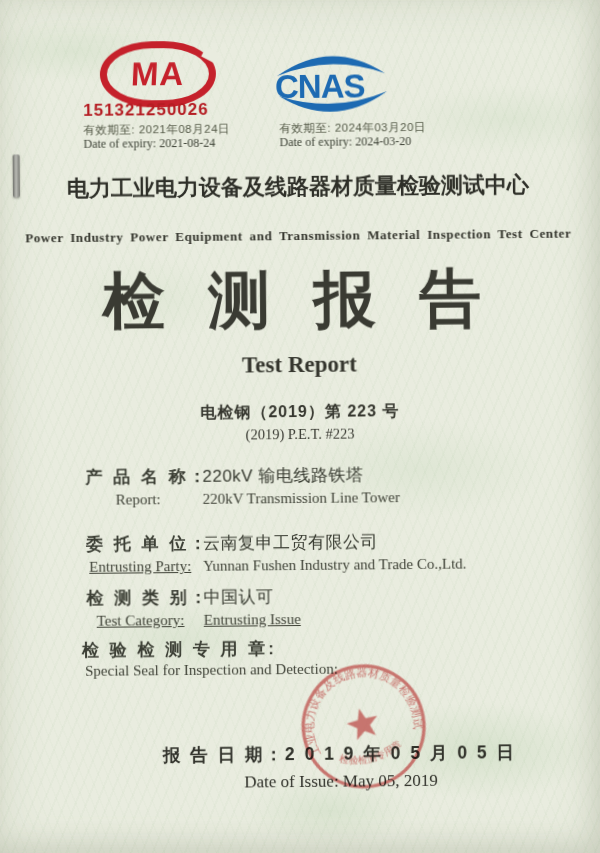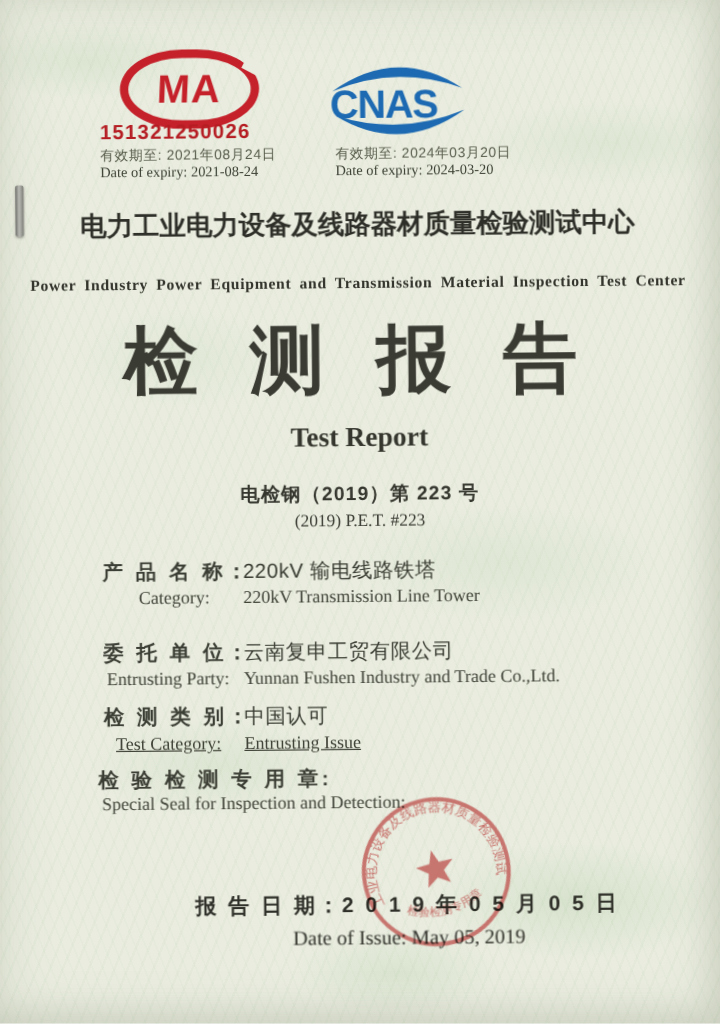--- a/index.html
+++ b/index.html
@@ -88,21 +88,21 @@
   }
   
   .lbl-cn{position:absolute;left:85px;font-size:17px;font-weight:600;color:#3b3e34;letter-spacing:3px;}
   .val-cn{position:absolute;left:202px;font-size:17px;font-weight:500;color:#383b31;letter-spacing:.5px;}
   .lbl-en,.val-en{
     position:absolute;font-family:"Liberation Serif","DejaVu Serif",serif;
     font-size:15px;color:#3f4237;
   }
   .val-en{left:202px;}
   .r1cn{top:464px;} .r1en{top:490px;} .lbl-r1en{left:115px;}
-  .r2cn{top:531px;} .r2en{top:557px;} .lbl-r2en{left:88px;}
+  .r2cn{top:531px;} .r2en{top:557px;} .lbl-r2en{left:88px;text-decoration:underline;}
   .r3cn{top:585px;} .r3en{top:611px;text-decoration:underline;} .lbl-r3en{left:95px;}
   .seal-lbl-cn{position:absolute;left:80px;top:637px;font-size:17px;font-weight:600;color:#3b3e34;letter-spacing:3px;}
   .seal-lbl-en{position:absolute;left:83px;top:661px;font-family:"Liberation Serif","DejaVu Serif",serif;font-size:15px;color:#3f4237;}
   
   .seal{
     position:absolute;left:293px;top:659px;width:136px;height:136px;
     transform:rotate(-14deg);opacity:.82;mix-blend-mode:multiply;pointer-events:none;
   }
   
   .date-cn{
@@ -140,21 +140,21 @@
 
     <div class="title-cn">电力工业电力设备及线路器材质量检验测试中心</div>
     <div class="title-en">Power Industry Power Equipment and Transmission Material Inspection Test Center</div>
     <div class="report-cn">检 测 报 告</div>
     <div class="report-en">Test Report</div>
     <div class="no-cn">电检钢（2019）第 223 号</div>
     <div class="no-en">(2019) P.E.T. #223</div>
 
     <div class="lbl-cn r1cn">产 品 名 称：</div>
     <div class="val-cn r1cn">220kV 输电线路铁塔</div>
-    <div class="lbl-en r1en lbl-r1en">Category:</div>
+    <div class="lbl-en r1en lbl-r1en">Report:</div>
     <div class="val-en r1en">220kV Transmission Line Tower</div>
 
     <div class="lbl-cn r2cn">委 托 单 位：</div>
     <div class="val-cn r2cn">云南复申工贸有限公司</div>
     <div class="lbl-en r2en lbl-r2en">Entrusting Party:</div>
     <div class="val-en r2en">Yunnan Fushen Industry and Trade Co.,Ltd.</div>
 
     <div class="lbl-cn r3cn">检 测 类 别：</div>
     <div class="val-cn r3cn">中国认可</div>
     <div class="lbl-en r3en lbl-r3en">Test Category:</div>

